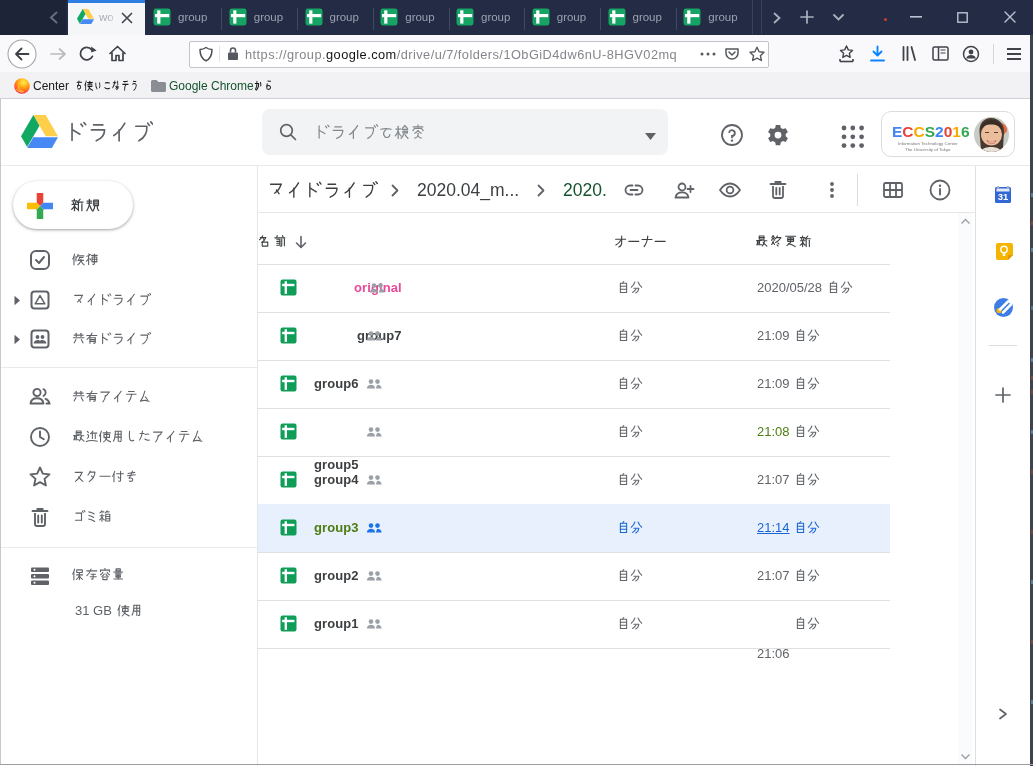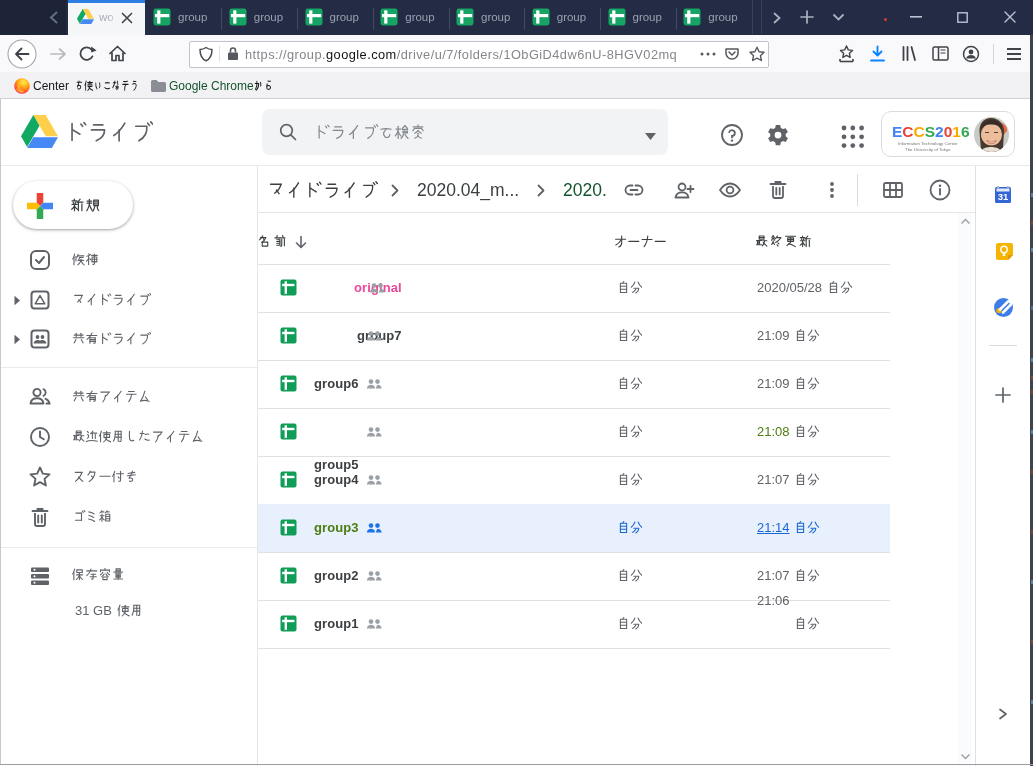--- a/index.html
+++ b/index.html
@@ -1003,21 +1003,21 @@
 <svg style="position:absolute;left:366px;top:617.5px;" width="17" height="12" viewBox="0 0 17 12">
     <circle cx="5" cy="3.6" r="2.3" fill="#9aa0a6"></circle>
     <path d="M0.8,10.5 C1.3,7.5 3.4,6.8 5,6.8 C6.6,6.8 8.7,7.5 9.2,10.5 Z" fill="#9aa0a6"></path>
     <circle cx="11.5" cy="3.6" r="2.3" fill="#9aa0a6"></circle>
     <path d="M11.5,6.8 C13.1,6.8 15.2,7.5 15.7,10.5 H10 C10.3,8.4 11,7.1 11.5,6.8 Z" fill="#9aa0a6"></path>
   </svg>
 <svg style="position:absolute;left:617px;top:617px;" width="26" height="13" viewBox="0 0 200 100" fill="none" stroke="#5f6368" stroke-width="8" stroke-linecap="round" stroke-linejoin="round">
     <use href="#jg81ea" x="0"></use>
     <use href="#jg5206" x="100"></use>
   </svg>
-<div style="position:absolute;left:757px;top:593px;font:400 13px 'Liberation Sans',sans-serif;color:#5f6368;white-space:nowrap;line-height:15.6px;">21:06</div>
+<div style="position:absolute;left:757px;top:646px;font:400 13px 'Liberation Sans',sans-serif;color:#5f6368;white-space:nowrap;line-height:15.6px;">21:06</div>
 <svg style="position:absolute;left:794px;top:617px;" width="26" height="13" viewBox="0 0 200 100" fill="none" stroke="#5f6368" stroke-width="8" stroke-linecap="round" stroke-linejoin="round">
     <use href="#jg81ea" x="0"></use>
     <use href="#jg5206" x="100"></use>
   </svg>
 <div style="position:absolute;left:258px;top:647.5px;width:632px;height:1px;background:#e0e0e0;"></div>
 <div style="position:absolute;left:958px;top:213px;width:14px;height:553px;background:#fafbfc;"></div>
 <svg style="position:absolute;left:961px;top:218px;" width="9" height="7" viewBox="0 0 9 7">
     <path d="M0.5,5.5 L4.5,1.5 L8.5,5.5" stroke="#9aa0a6" stroke-width="1.4" fill="none"></path>
   </svg>
 <svg style="position:absolute;left:961px;top:753px;" width="9" height="7" viewBox="0 0 9 7">

